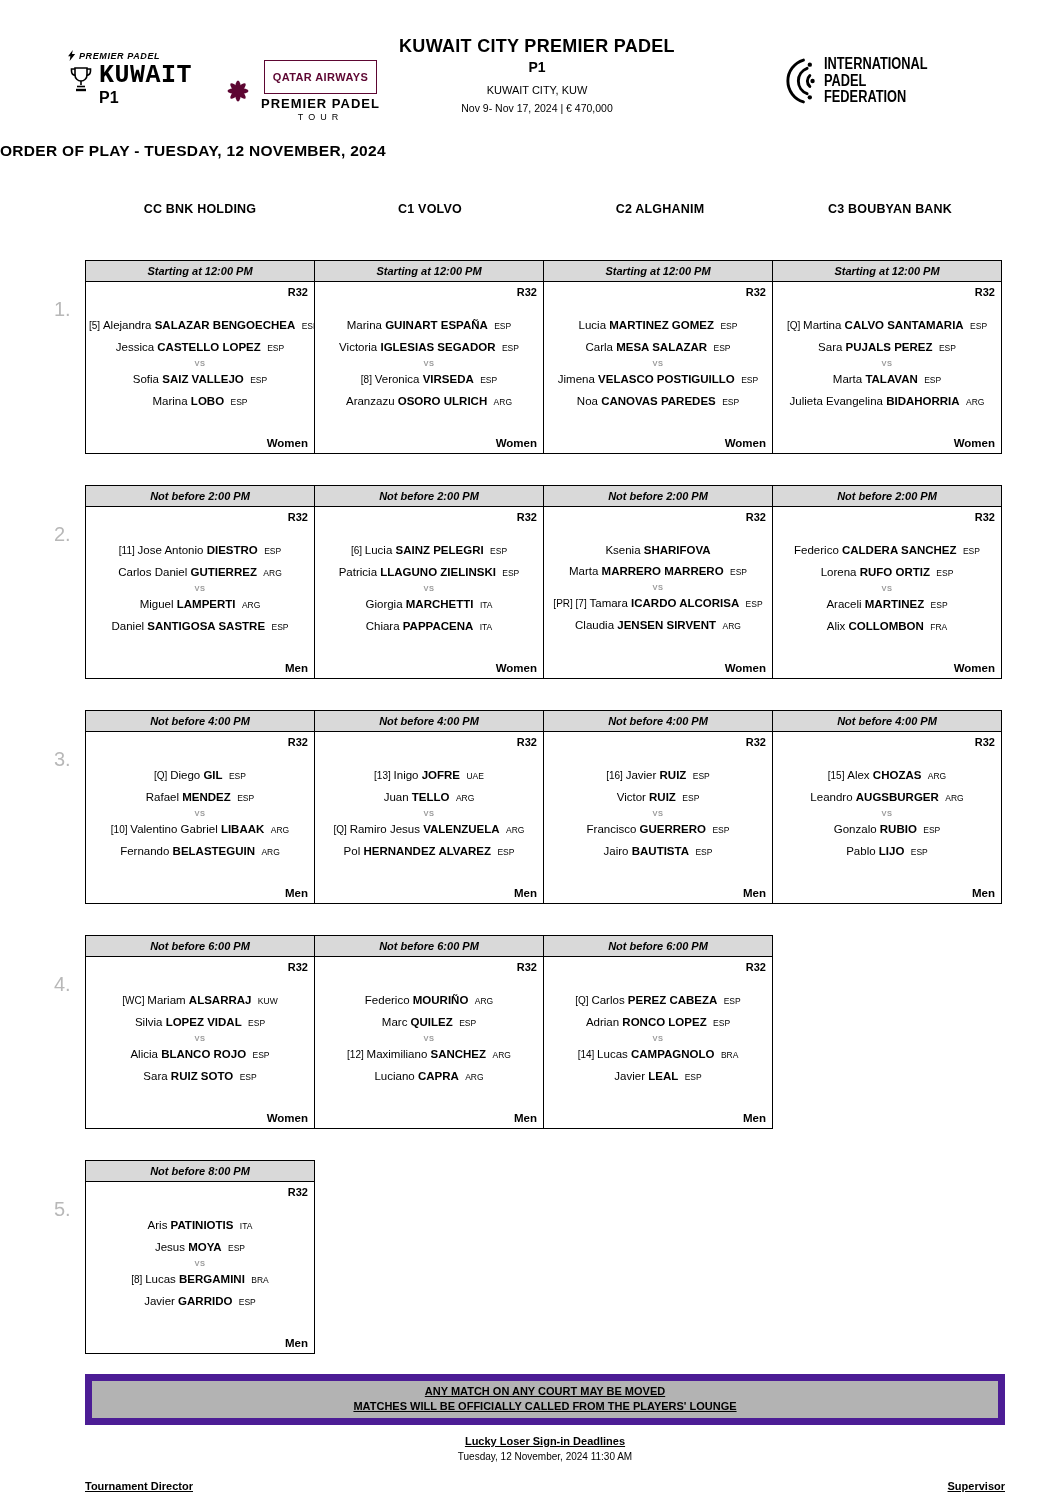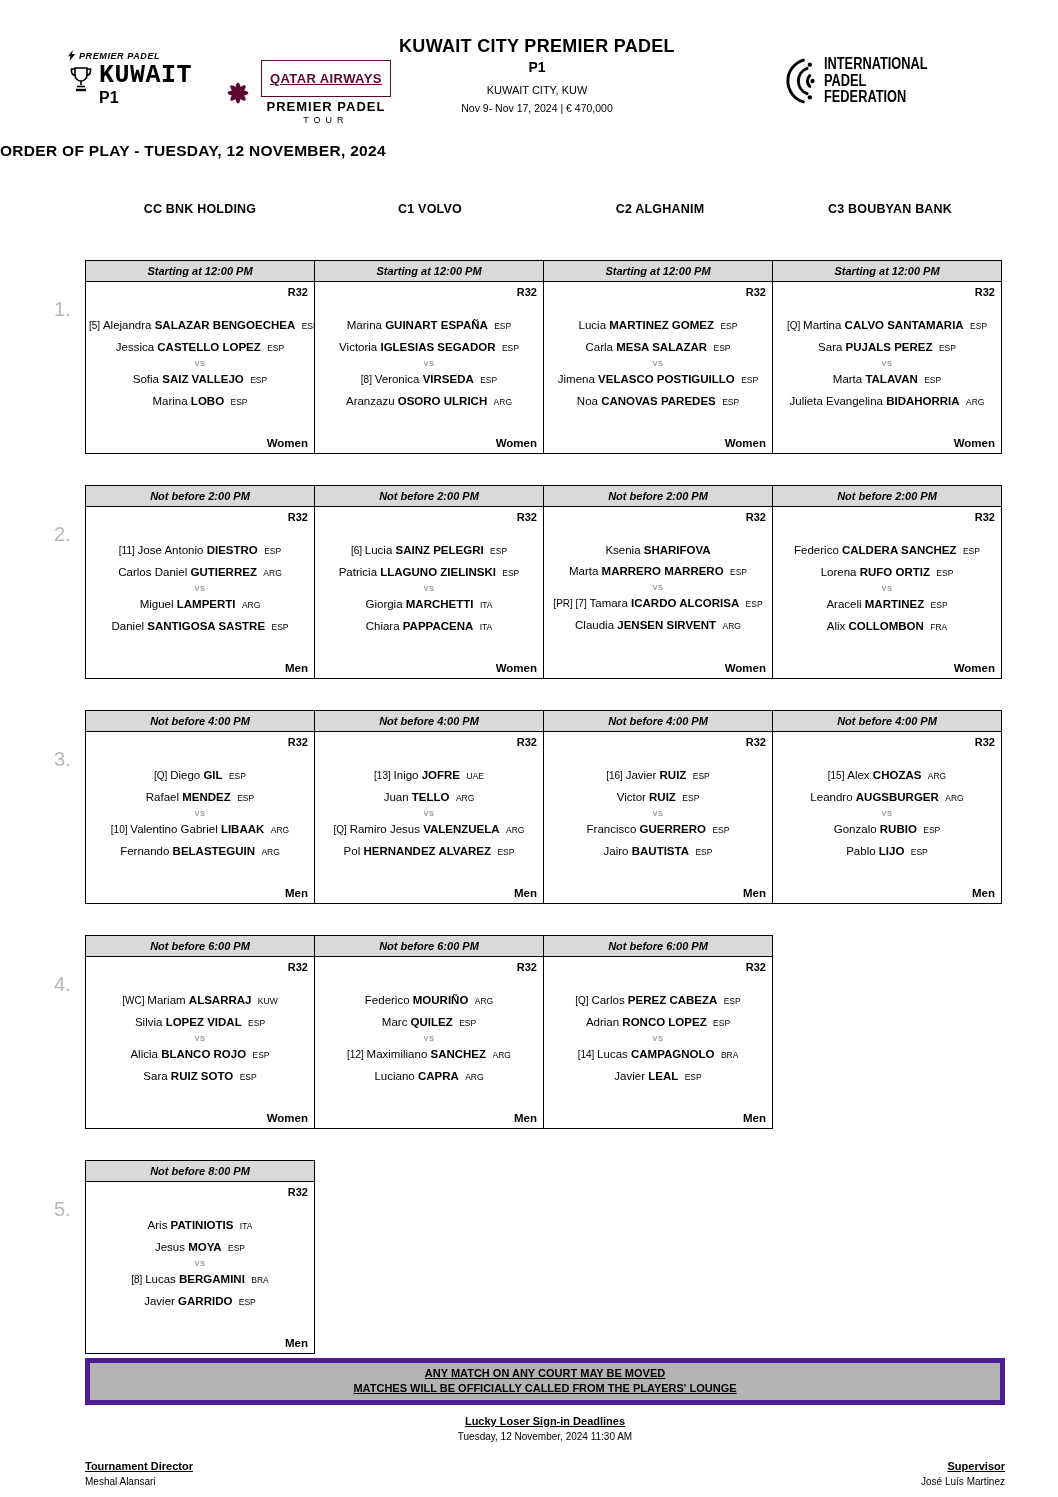--- a/index.html
+++ b/index.html
@@ -14,21 +14,21 @@
   .main-dates { font-size:10.5px; margin-top:6px; }
 
   .kuwait-logo { position:absolute; top:50px; left:68px; }
   .pp-mark { display:flex; align-items:center; gap:3px; font-size:9px; font-weight:bold; font-style:italic; letter-spacing:0.6px; }
   .kw-main { display:flex; gap:5px; margin-top:3px; align-items:flex-start; }
   .kw-name { font-size:25px; font-weight:900; letter-spacing:0.5px; line-height:24px;font-family:Liberation Mono, monospace; }
   .kw-p1 { font-size:16px; font-weight:900; line-height:16px; margin-top:2px; }
 
   .qatar-logo { position:absolute; top:60px; left:222px; display:flex; gap:7px; align-items:center; }
   .qa-col { text-align:center; }
-  .qa-box { border:1.5px solid #5d0632; padding:10px 8px; color:#5d0632; font-size:13px; font-weight:bold; letter-spacing:0.4px; display:inline-block;text-decoration:underline; }
+  .qa-box { border:1.5px solid #5d0632; padding:10px 8px; color:#5d0632; font-size:11px; font-weight:bold; letter-spacing:0.4px; display:inline-block; }
   .qa-premier { font-size:13px; font-weight:800; letter-spacing:1px; margin-top:2px; }
   .qa-tour { font-size:9px; letter-spacing:5px; margin-top:1px; }
 
   .ipf-logo { position:absolute; top:55px; left:778px; display:flex; gap:6px; align-items:center; }
   .ipf-text { font-size:16px; font-weight:700; line-height:16.5px; transform:scaleX(0.8); transform-origin:left center; white-space:nowrap; }
 
   .order-title { position:absolute; top:142px; left:0; width:100%; font-size:15.5px; font-weight:bold; letter-spacing:0.3px; }
 
   
   .content { position:absolute; top:202px; left:85px; width:920px; }
@@ -46,21 +46,21 @@
   .round { text-align:right; font-size:11px; font-weight:bold; padding:2px 3px 0; }
   .teams { flex:1; display:flex; flex-direction:column; justify-content:center; margin-top:-8px; }
   .player { text-align:center; font-size:11.5px; line-height:21px; white-space:nowrap; }
   .seed { font-size:10px; }
   .last { font-weight:bold; }
   .ctry { font-size:8.5px; }
   .vs { text-align:center; font-size:7.5px; color:#9a9a9a; line-height:10px; letter-spacing:0.5px; font-weight:bold; }
   .category { text-align:right; font-size:11.5px; font-weight:bold; padding:0 3px 1px; }
 
   
-  .banner { margin-top:4px; background:#b3b3b3; border:5px solid #4c1d95; text-align:center; padding:3px 0 4px; }
+  .banner { margin-top:20px; background:#b3b3b3; border:7px solid #4c1d95; text-align:center; padding:3px 0 4px; }
   .banner-line { font-size:11px; font-weight:bold; line-height:15px; text-decoration:underline; }
   .lucky-title { text-align:center; margin-top:10px; font-size:11px; font-weight:bold; text-decoration:underline; }
   .lucky-time { text-align:center; margin-top:4px; font-size:10px; }
   .sign-offs { display:flex; justify-content:space-between; margin-top:18px; }
   .sign-right { text-align:right; }
   .sign-label { font-size:11px; font-weight:bold; text-decoration:underline; }
   .sign-value { font-size:10px; margin-top:4px; }
   .sign-block + .sign-block { margin-top:13px; }
 </style>
 </head>

